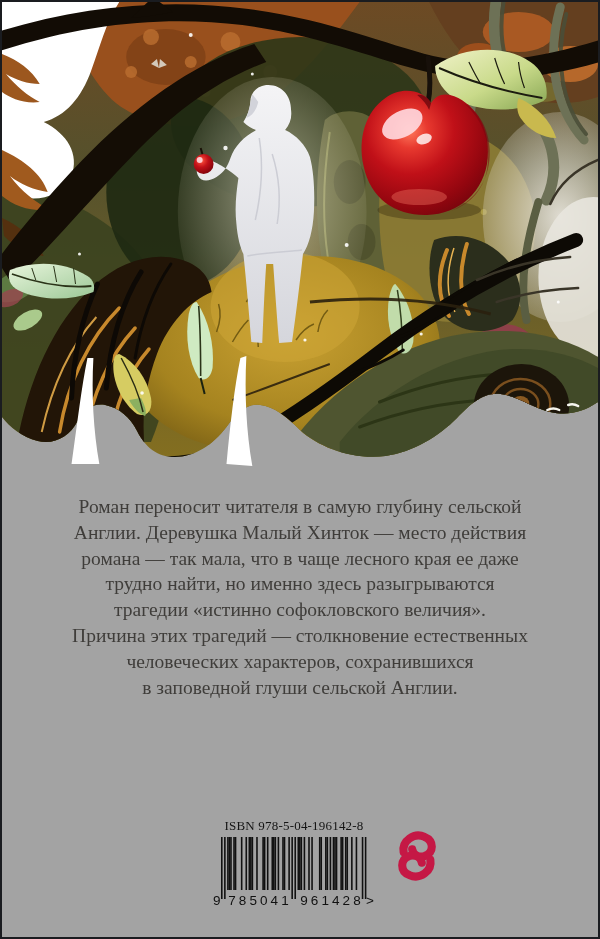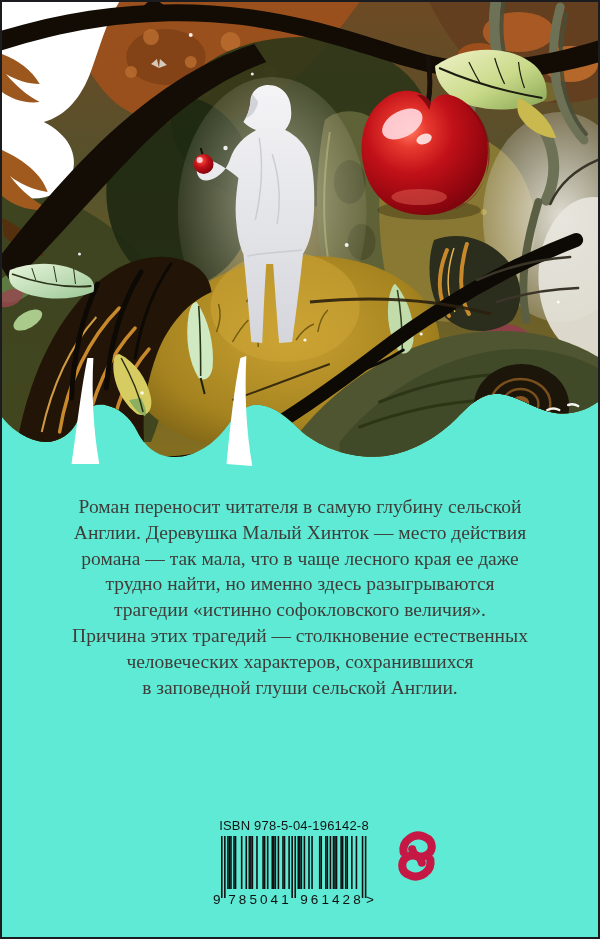--- a/index.html
+++ b/index.html
@@ -1,39 +1,39 @@
 <!DOCTYPE html>
 <html style="--c-logo: #c51845; --c-text: #3f3d3a; --c-border: #1a1c20;"><head>
 <meta charset="utf-8">
 <style>
   html,body{margin:0;padding:0;background:#ffffff;}
   .cover{
     position:relative;
     width:600px;height:939px;
     box-sizing:border-box;
     border:2px solid var(--c-border,#1a1c20);
-    background:#5eead4;
+    background:#a3a3a3;
     overflow:hidden;
     font-family:"Liberation Serif",serif;
   }
   .art{position:absolute;top:0;left:0;width:100%;height:470px;}
   .art svg{display:block;width:100%;height:100%;}
   .annotation{
     position:absolute;top:492px;left:0;right:0;
     text-align:center;
     white-space:pre-line;
     font-family:"Liberation Serif",serif;
     font-size:19.5px;
     line-height:25.8px;
     color:var(--c-text,#3f3d3a);
   }
   .footer{position:absolute;left:0;top:760px;width:100%;height:177px;}
   .barcode-block{position:absolute;left:210px;top:56px;width:164px;text-align:center;}
   .isbn{
-    font-family:Liberation Sans, sans-serif;
+    font-family:Liberation Serif, serif;
     font-size:13px;color:#141414;letter-spacing:.2px;
     margin:0 0 1px 0;white-space:nowrap;
   }
   .barcode-block svg{display:block;margin:0 auto;}
   .bcd{font-family:"Liberation Sans",sans-serif;font-size:13.5px;fill:#111;}
   .bcd.grp{letter-spacing:3.1px;}
   .logo{position:absolute;left:394px;top:66px;width:42px;height:56px;color:var(--c-logo,#c51845);}
   .logo svg{display:block;width:100%;height:100%;}
 </style>
 </head>

